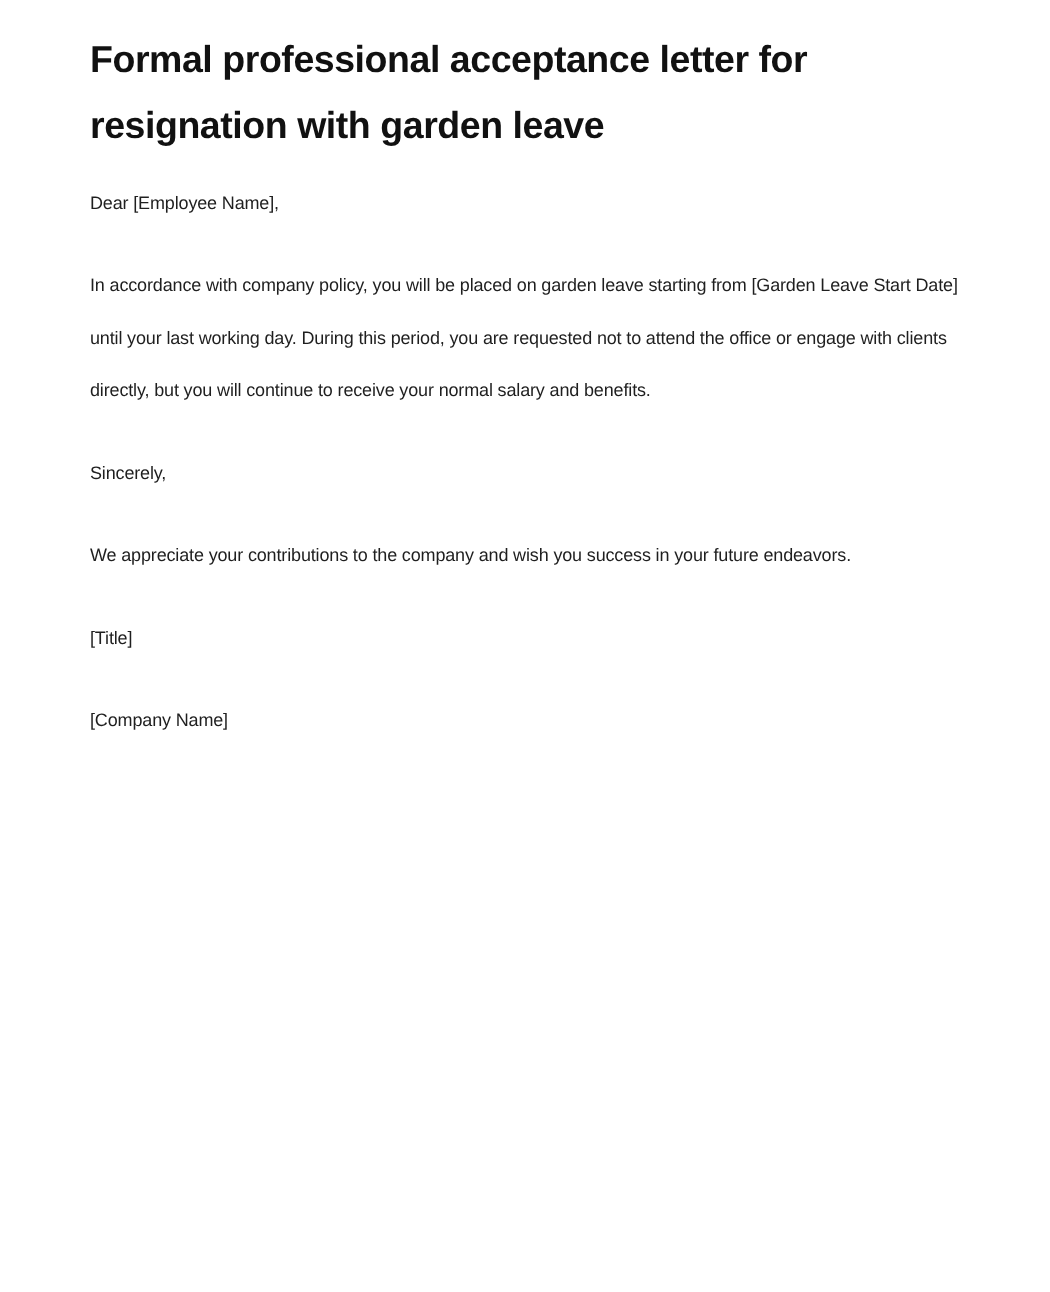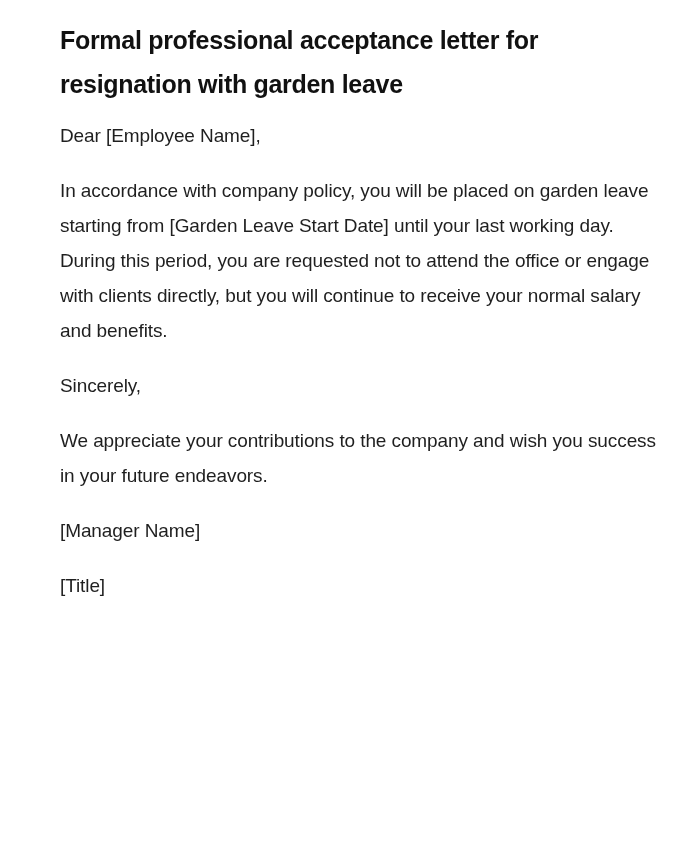--- a/index.html
+++ b/index.html
@@ -22,21 +22,21 @@
   }
   .letter-title {
     font-size: 25px;
     font-weight: 700;
     line-height: 44px;
     margin: 0 0 12px 0;
     letter-spacing: -0.3px;
     color: #111111;
   }
   .letter p {
-    font-size: 19px;
+    font-size: 12px;
     line-height: 35px;
     letter-spacing: -0.1px;
     margin: 0 0 20px 0;
   }
   .letter p:last-child {
     margin-bottom: 0;
   }
 </style>
 </head>
 <body>
@@ -46,17 +46,17 @@
 
   <p>Dear [Employee Name],</p>
 
 
   <p>In accordance with company policy, you will be placed on garden leave starting from [Garden Leave Start Date] until your last working day. During this period, you are requested not to attend the office or engage with clients directly, but you will continue to receive your normal salary and benefits.</p>
 
   <p>Sincerely,</p>
 
   <p>We appreciate your contributions to the company and wish you success in your future endeavors.</p>
 
-  <p>[Manager Name]</p>
 
   <p>[Title]</p>
 
+  <p>[Company Name]</p>
 </article>
 
 </body></html>

